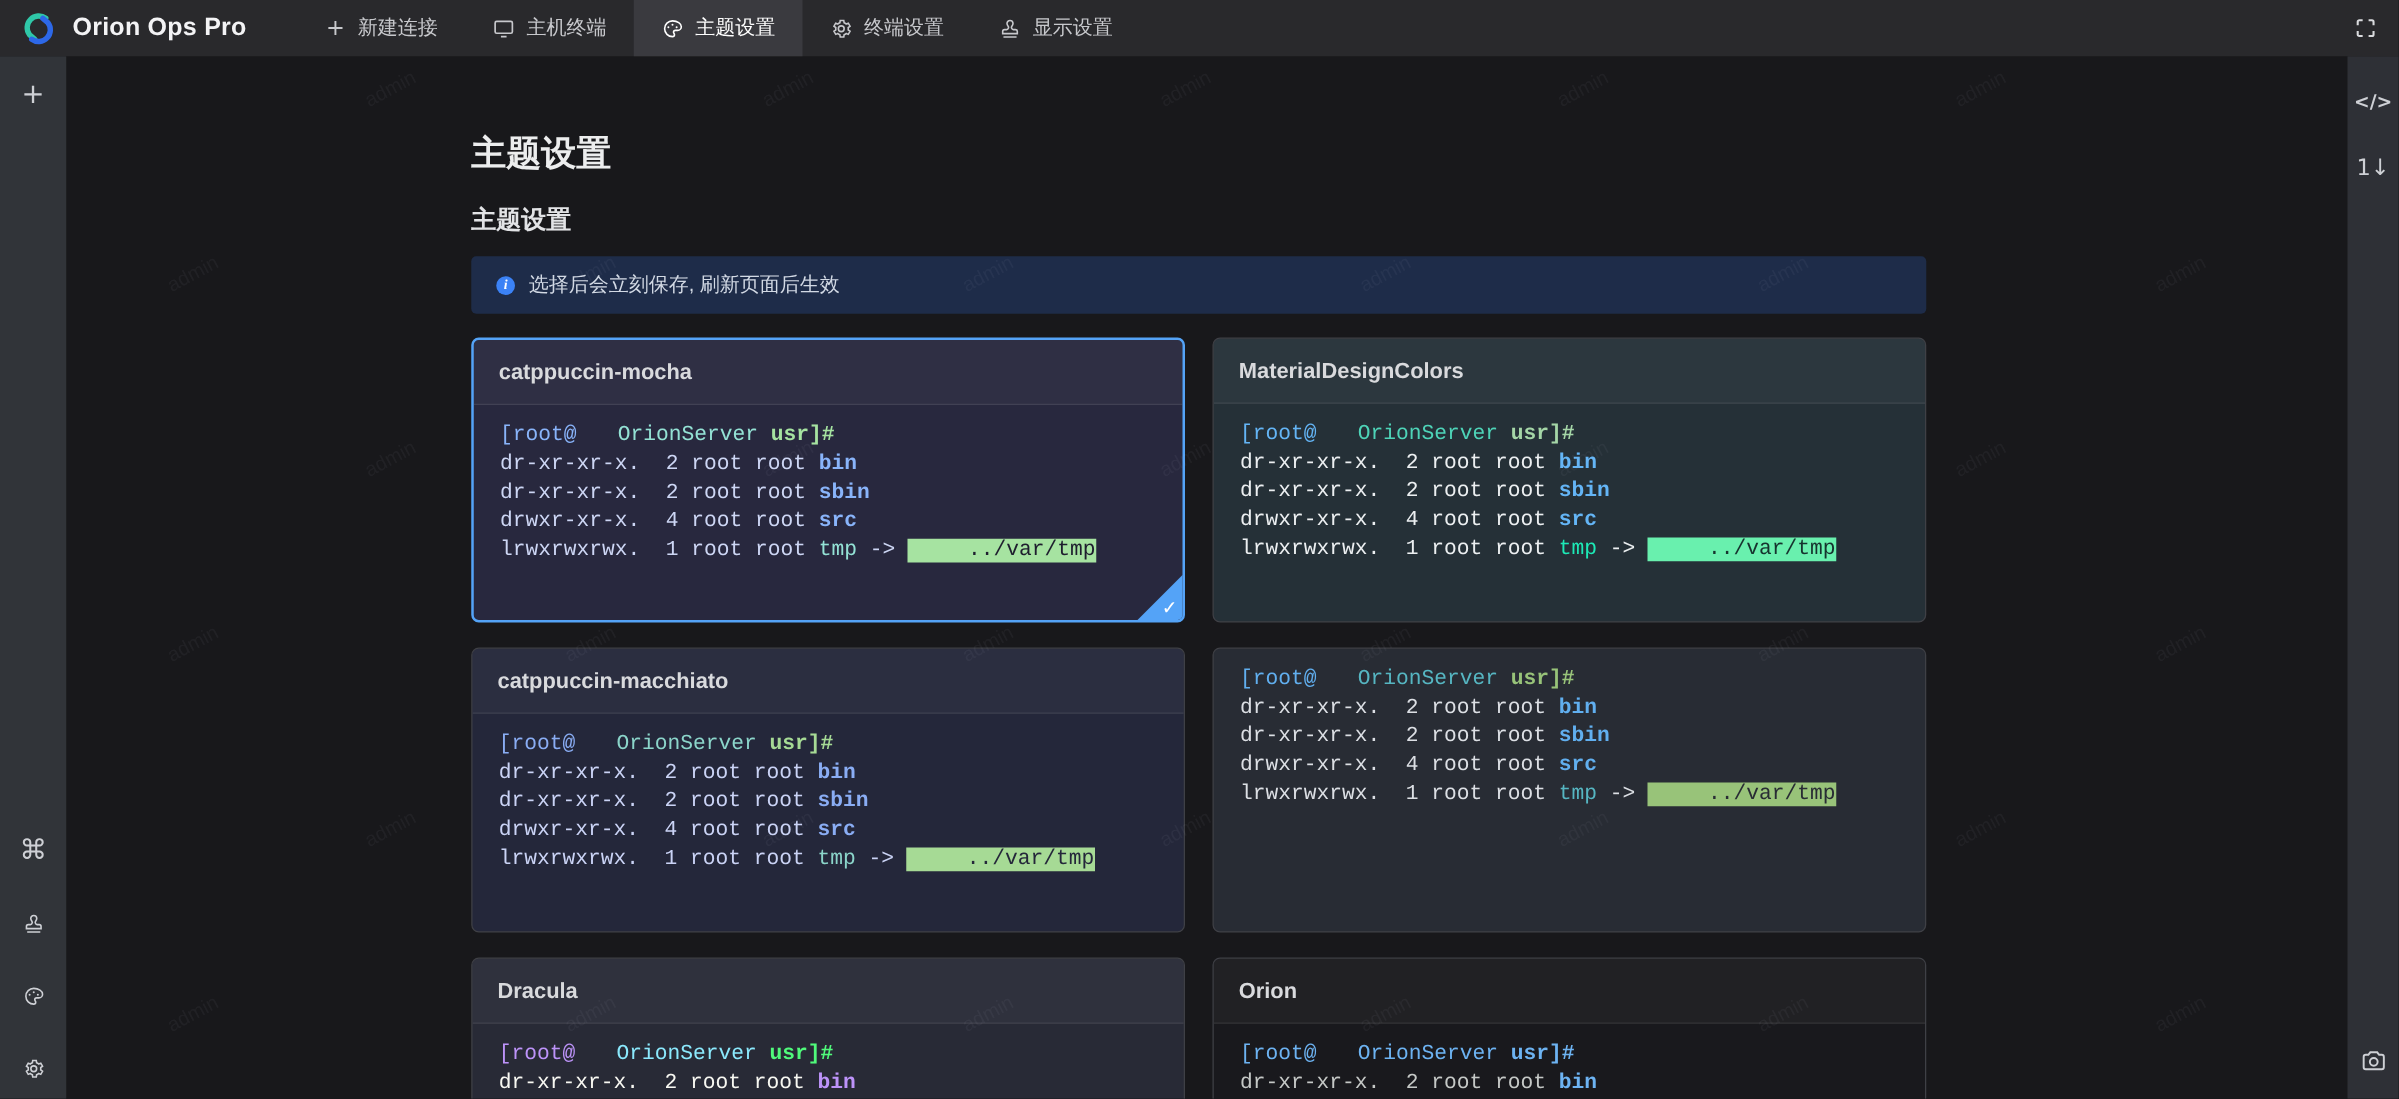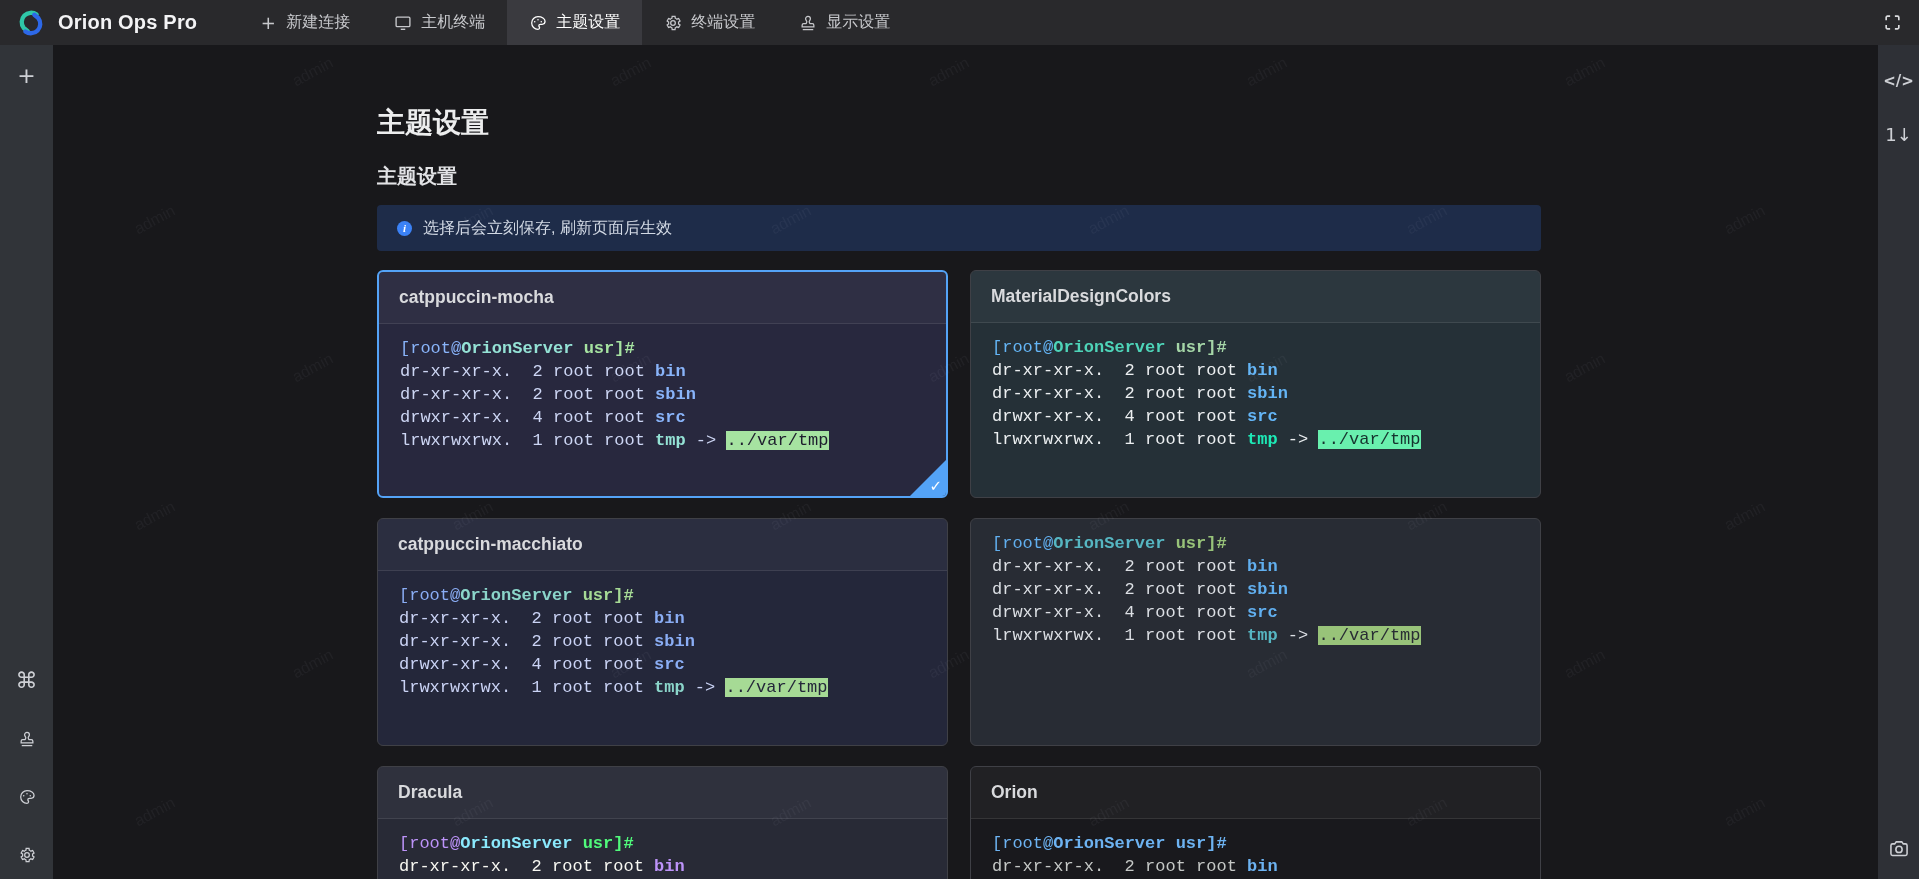--- a/index.html
+++ b/index.html
@@ -49,25 +49,25 @@
   .theme-card { height:228px; border:1px solid #3f4046; border-radius:6px; background:var(--bg);
     position:relative; overflow:hidden; cursor:pointer; display:flex; flex-direction:column; }
   .theme-card.selected { border:2px solid #54a3f7; }
   .card-header { flex:none; height:52px; display:flex; align-items:center; padding:0 20px;
     font-size:17.5px; font-weight:bold; color:#d9dadd; background:rgba(255,255,255,0.035);
     border-bottom:1px solid rgba(255,255,255,0.09); }
   .term { flex:1; padding:13px 21px; font-family:"Liberation Mono", monospace; font-size:17px;
     line-height:23px; color:var(--fg); white-space:pre; }
   .term .line { height:23px; }
   .term .u { color:var(--user); font-weight:normal; }
-  .term .h { color:var(--host); font-weight:bold; }
+  .term .h { color:var(--host); font-weight:normal;margin-left:33px; }
   .term .t { color:var(--tail); font-weight:bold; }
   .term .d { color:var(--dir); font-weight:bold; }
-  .term .l { color:var(--link); font-weight:bold; }
-  .term .sel { background:var(--selbg); color:var(--selfg); }
+  .term .l { color:var(--link); font-weight:normal; }
+  .term .sel { background:var(--selbg); color:var(--selfg);padding-left:48px; }
   .corner { position:absolute; right:-1px; bottom:-1px; width:0; height:0;
     border-left:38px solid transparent; border-bottom:38px solid #54a3f7; }
   .tick { position:absolute; right:4px; bottom:1px; color:#fff; font-size:15px; font-weight:bold;
     font-family:"DejaVu Sans", sans-serif; }
 
   
   .wm-layer { position:absolute; inset:0; z-index:3; pointer-events:none; overflow:hidden; }
   .wm { position:absolute; color:rgba(215,222,235,0.05); font-size:16px;
     transform:rotate(-28deg); white-space:nowrap; }
 

